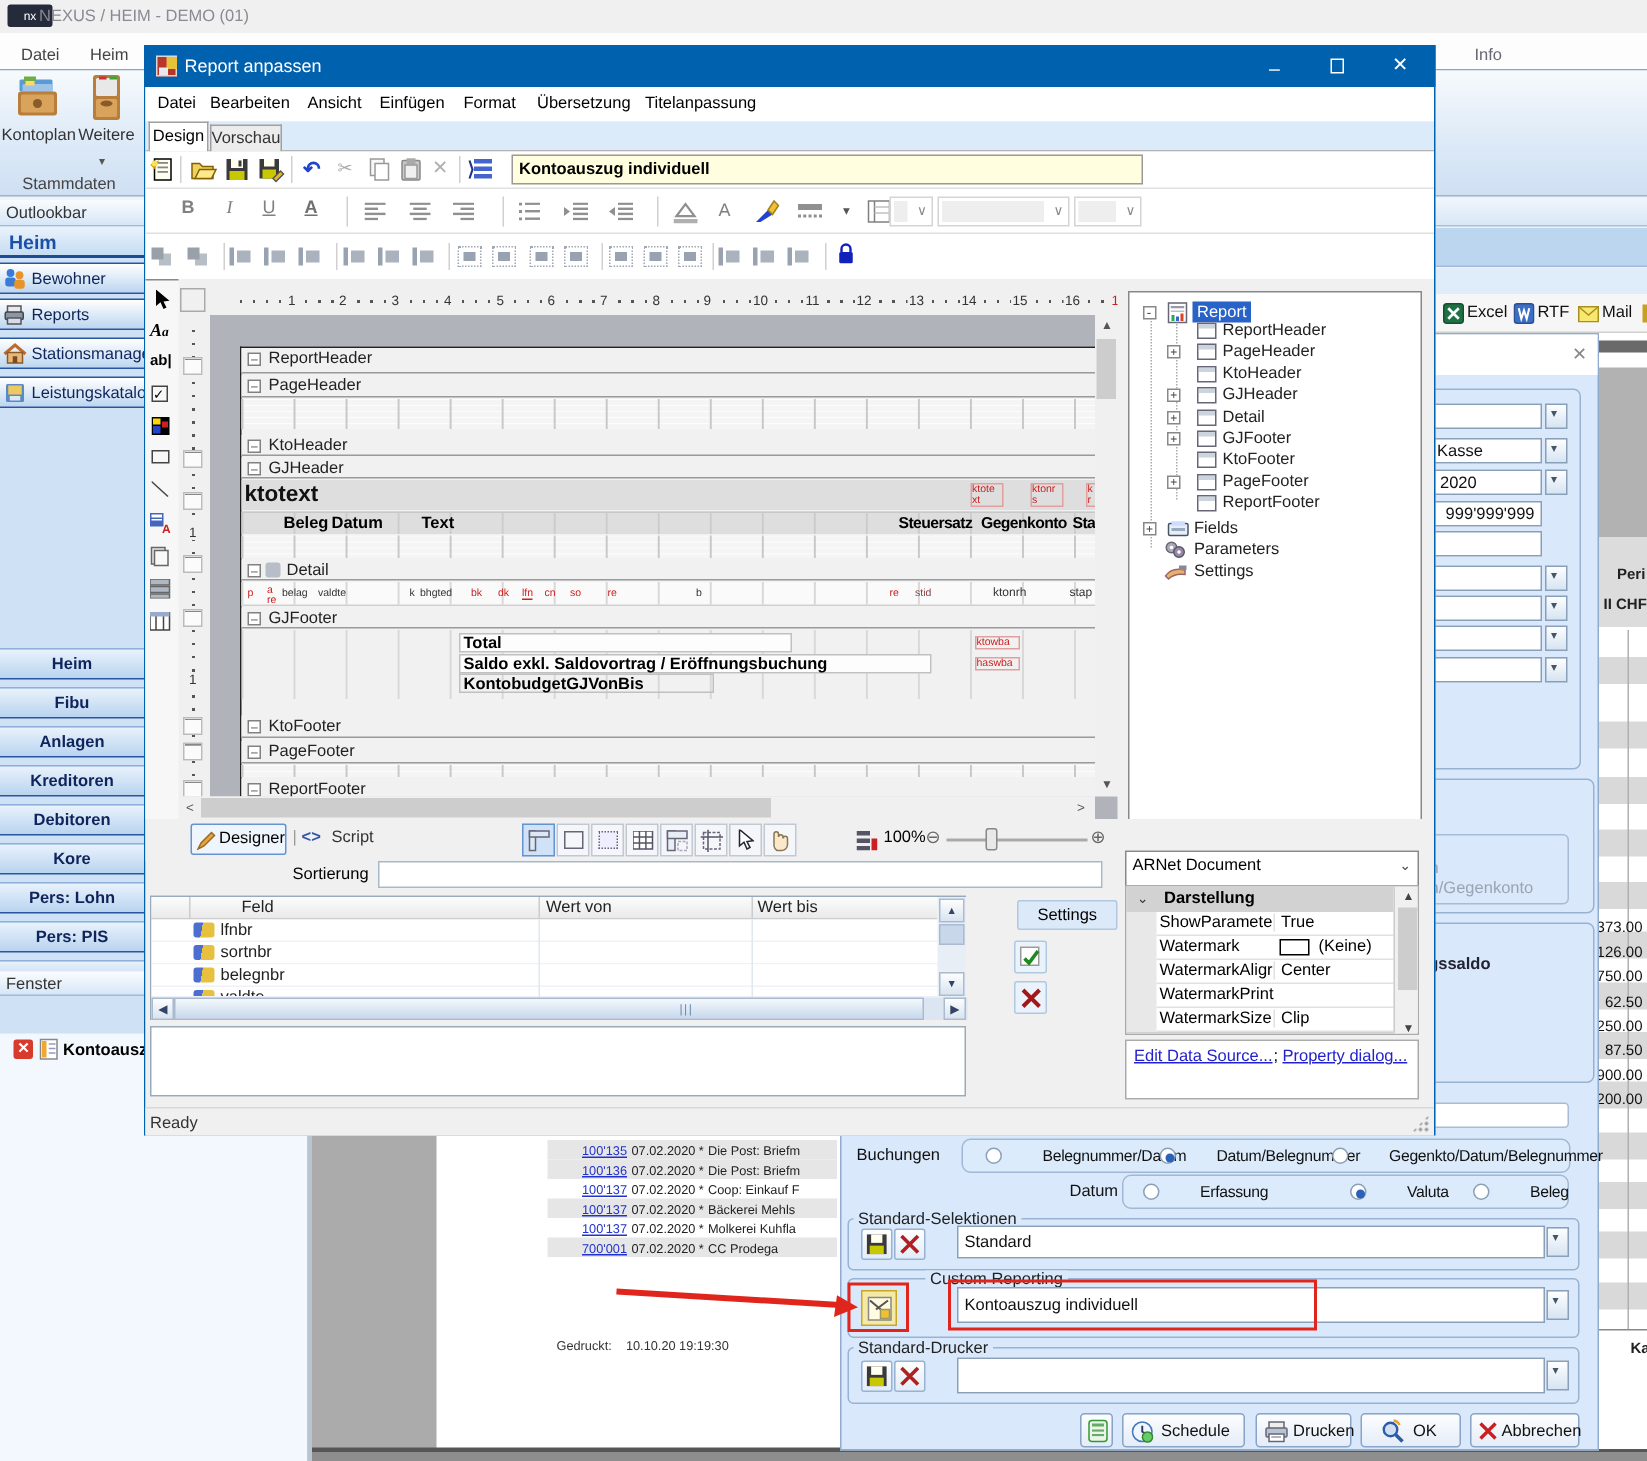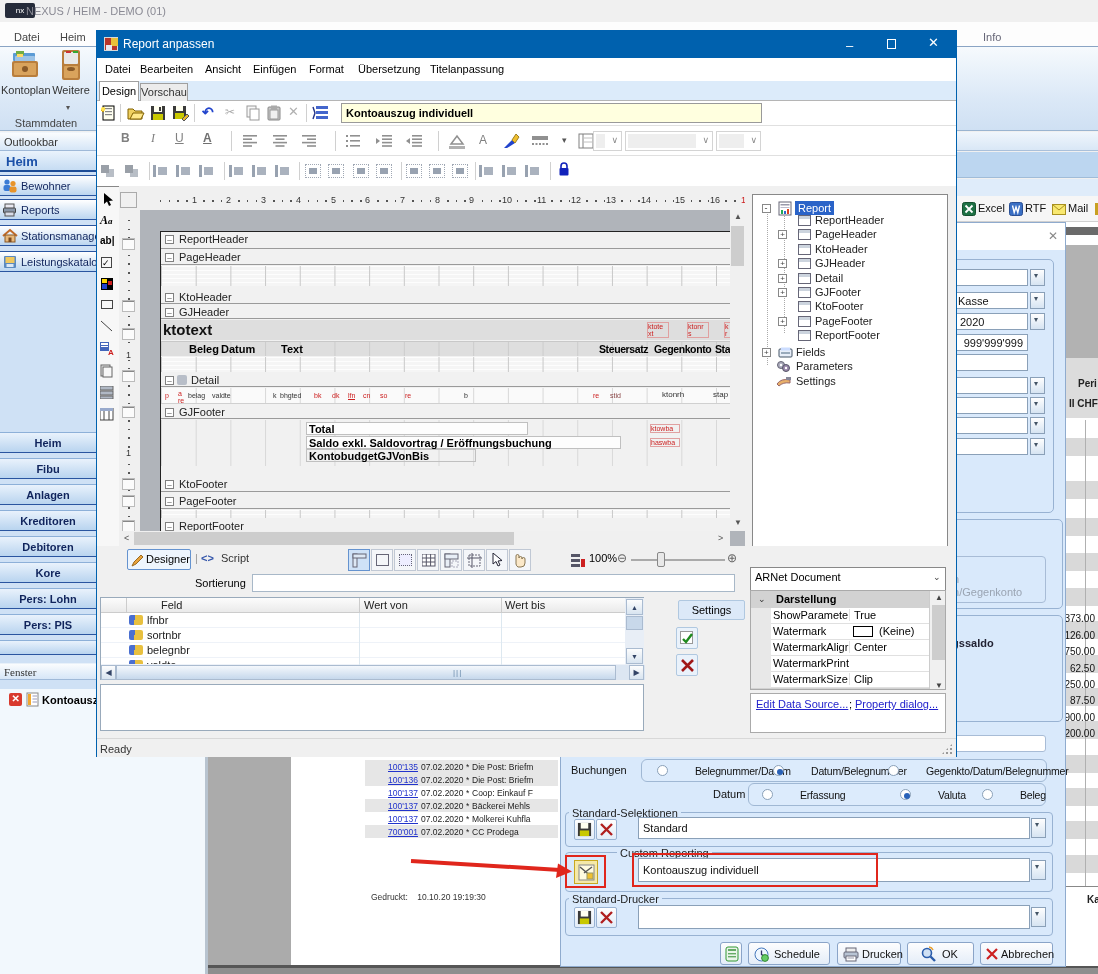--- a/index.html
+++ b/index.html
@@ -146,21 +146,21 @@
   <div class="grpbtn" style="top:299px;">Heim</div>
   <div class="grpbtn" style="top:325px;">Fibu</div>
   <div class="grpbtn" style="top:351px;">Anlagen</div>
   <div class="grpbtn" style="top:377px;">Kreditoren</div>
   <div class="grpbtn" style="top:403px;">Debitoren</div>
   <div class="grpbtn" style="top:429px;">Kore</div>
   <div class="grpbtn" style="top:455px;">Pers: Lohn</div>
   <div class="grpbtn" style="top:481px;">Pers: PIS</div>
   <div class="grpbtn" style="top:507px;height:15px;"></div>
 
-  <div class="abs" style="left:0;top:530px;width:96px;height:17px;background:linear-gradient(#fafcfe,#d6e6f7);border-bottom:1px solid #9fb9d8;border-top:1px solid #e8f1fa;font-family:Liberation Serif, serif;">
+  <div class="abs" style="left:0;top:514px;width:96px;height:17px;background:linear-gradient(#fafcfe,#d6e6f7);border-bottom:1px solid #9fb9d8;border-top:1px solid #e8f1fa;">
     <div class="t" style="left:4px;top:2px;font-size:11px;color:#333;">Fenster</div>
   </div>
   <div class="abs" style="left:0;top:556px;width:96px;height:23px;background:#f2f8fd;">
     <div class="abs" style="left:9px;top:4px;width:13px;height:13px;background:#d83a2e;border-radius:2px;"></div>
     <div class="t" style="left:11.5px;top:4px;font-size:10px;color:#fff;font-weight:bold;">✕</div>
     <svg class="abs" style="left:26px;top:3px;" width="13" height="15" viewBox="0 0 13 15">
         <rect x="1" y="1" width="11" height="13" fill="#fff" stroke="#888"></rect>
         <rect x="2" y="2" width="3" height="11" fill="#f0a830"></rect>
         <line x1="6.5" y1="4" x2="11" y2="4" stroke="#99b" stroke-width="1"></line>
         <line x1="6.5" y1="7" x2="11" y2="7" stroke="#99b" stroke-width="1"></line>

